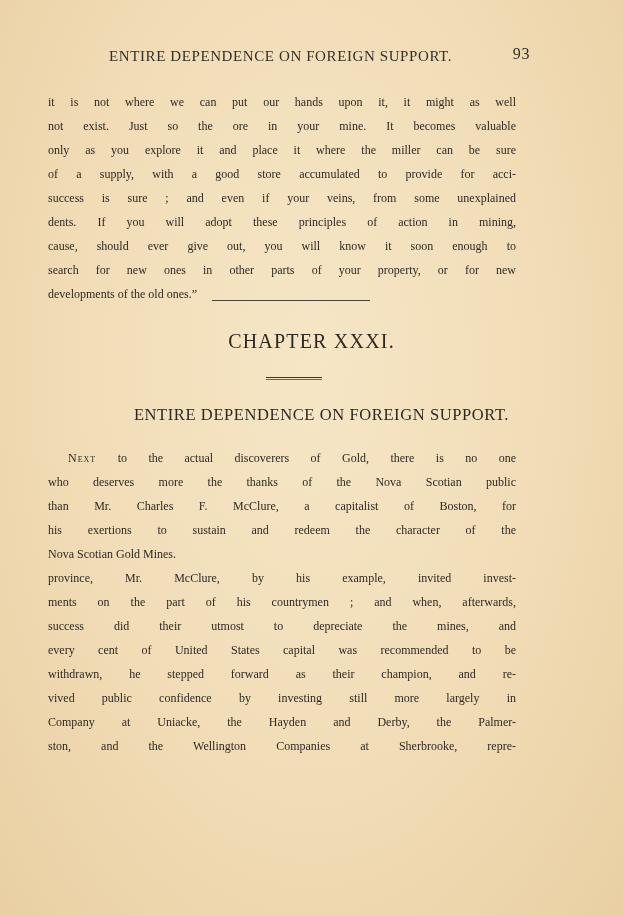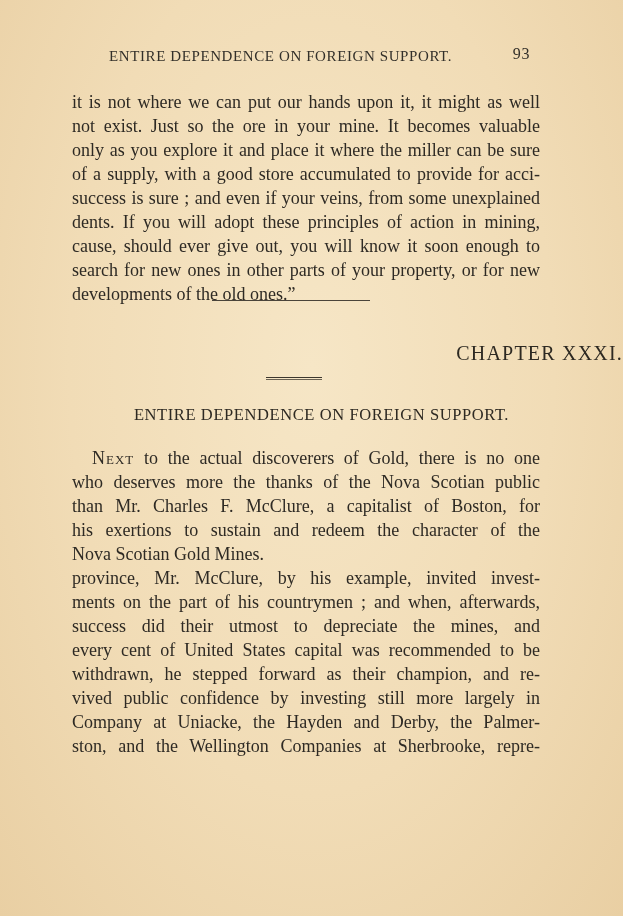--- a/index.html
+++ b/index.html
@@ -11,31 +11,31 @@
     position:relative;
   }
   .page { position:absolute; left:0; top:0; width:623px; height:916px; }
   .running-head {
     position:absolute; top:48px; left:92px; width:440px;
     font-size:15px; letter-spacing:0.6px; color:#33302a;
   }
   .running-head .title { position:absolute; left:17px; top:0; }
   .running-head .pnum { position:absolute; right:2px; top:-3px; font-size:16px; }
   .body-text {
-    position:absolute; left:72px; width:468px;
-    font-size:18px; line-height:24px; text-align:justify;
+    position:absolute; left:48px; width:468px;
+    font-size:12px; line-height:24px; text-align:justify;
     color:#2e2a24;
   }
   .block1 { top:90px; }
   .line { display:block; text-align:justify; text-align-last:justify; white-space:nowrap; height:24px; }
   .line.last { text-align-last:left; }
   .rule-long { position:absolute; left:212px; top:300px; width:158px; height:1px; background:#4a443a; }
   .chapter {
-    position:absolute; top:330px; left:0; width:623px; text-align:right;
-    font-size:20px; letter-spacing:1.2px; color:#2d2922;margin-top:12px;
+    position:absolute; top:330px; left:0; width:623px; text-align:center;
+    font-size:20px; letter-spacing:1.2px; color:#2d2922;
   }
   .rule-short { position:absolute; left:266px; top:377px; width:56px; height:1px; background:#3d372e; }
   .rule-short2 { position:absolute; left:266px; top:379px; width:56px; height:1px; background:#6a6253; }
   .subtitle {
     position:absolute; top:405px; left:0; width:623px; text-align:center;
     font-size:16.5px; letter-spacing:0.6px; padding-left:20px; box-sizing:border-box; color:#2d2922;
   }
   .block2 { top:446px; }
   .indent { text-indent:0; padding-left:20px; }
   .smallcaps { font-variant:small-caps; letter-spacing:1px; }

